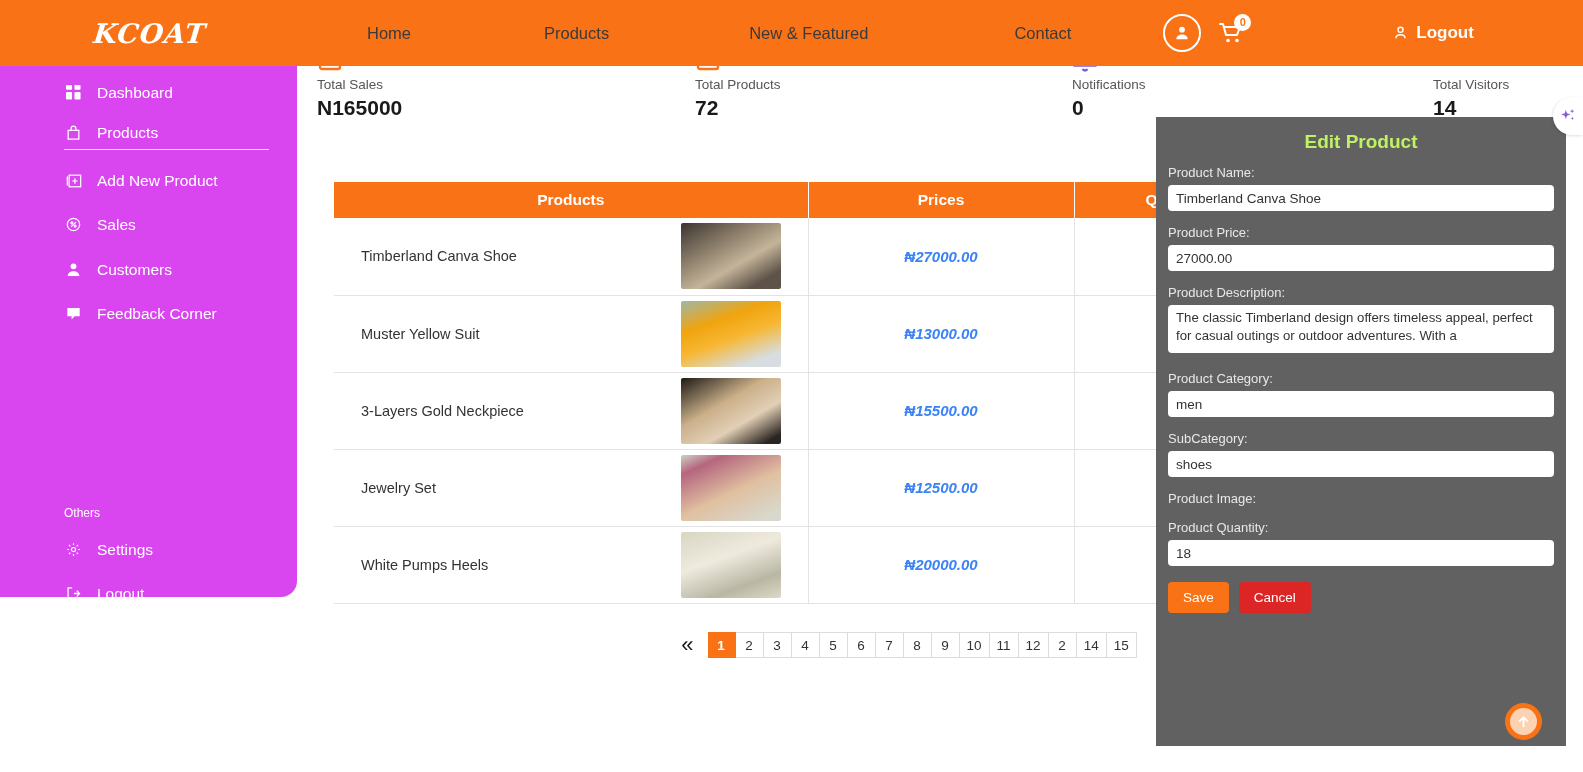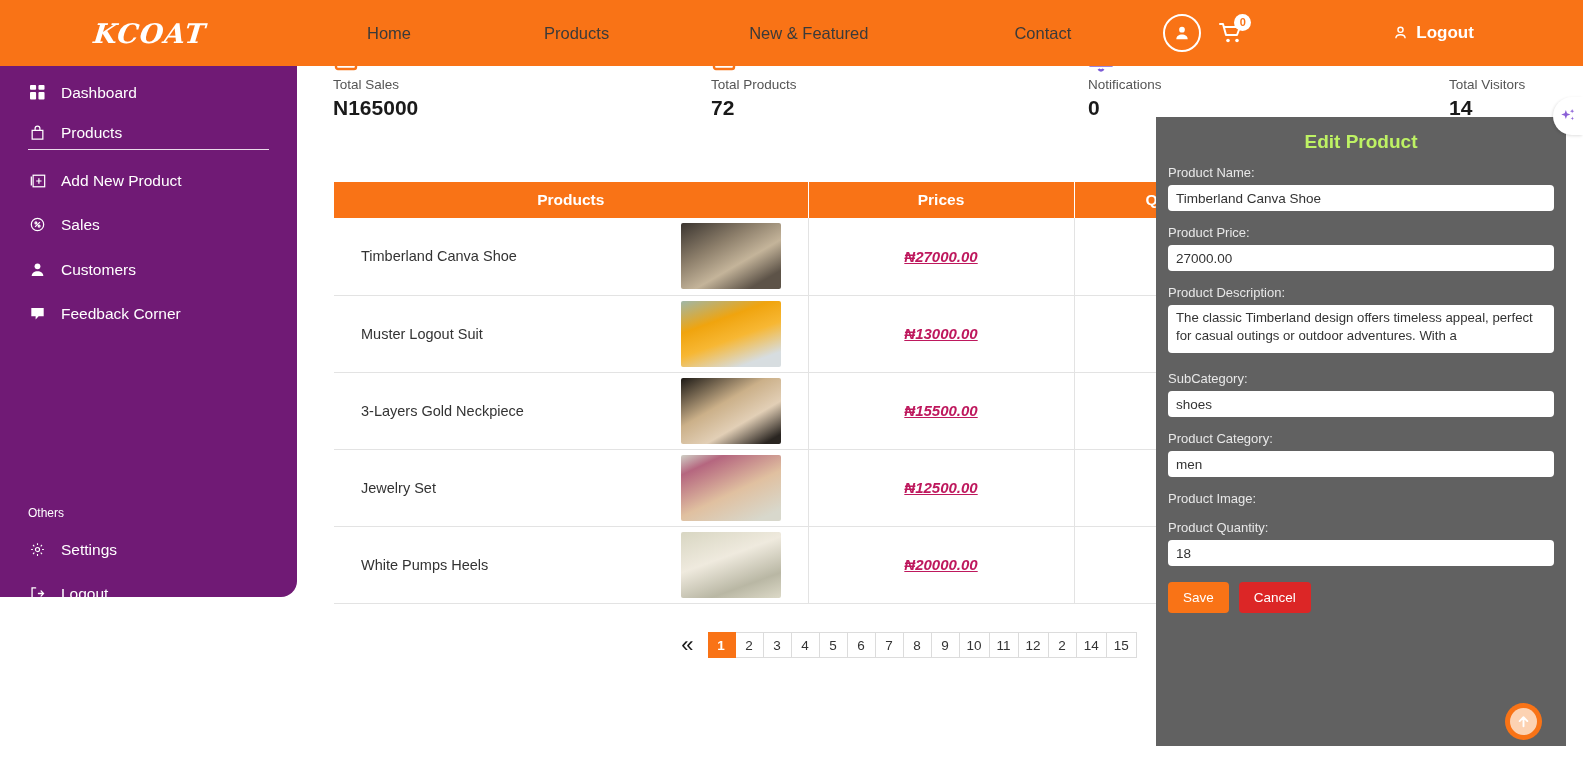--- a/index.html
+++ b/index.html
@@ -68,24 +68,25 @@
   .logout-top {
     display: flex; align-items: center; gap: 7px;
     margin-left: 145px;
     color: #ffffff; font-size: 17px; font-weight: bold;
   }
 
   
   .sidebar {
     position: absolute; left: 0; top: 0;
     width: 297px; height: 597px;
-    background: #701a75;
+    background: #d946ef;
     border-bottom-right-radius: 16px;
     padding-top: 66px;
     z-index: 20;
+    padding-left: 36px;
   }
   .side-item {
     display: flex; align-items: center;
     gap: 14px;
     height: 27px;
     margin: 0 28px;
     color: #ffffff;
     font-size: 15.5px;
     cursor: pointer;
   }
@@ -98,21 +99,21 @@
   .si-feedback  { margin-top: 17px; text-align: center; }
   .others-label {
     color: #ffffff; font-size: 12px;
     margin: 0 28px; margin-top: 179px;
   }
   .si-settings { margin-top: 16px; }
   .si-logout   { margin-top: 17px; }
 
   
   .stats {
-    position: absolute; left: 297px; top: 48px; width: 1286px; height: 70px;
+    position: absolute; left: 281px; top: 48px; width: 1286px; height: 70px;
     z-index: 5;
   }
   .stat { position: absolute; top: 0; }
   .stat .sicon { height: 26px; margin-bottom: 2px; }
   .stat .slabel { font-size: 13.5px; color: #555555; line-height: 18px; }
   .stat .svalue { font-size: 21px; font-weight: bold; color: #1a1a1a; line-height: 26px; margin-top: 1px; }
   .stat-sales  { left: 36px; }
   .stat-prod   { left: 414px; }
   .stat-notif  { left: 791px; }
   .stat-visit  { left: 1152px; }
@@ -145,21 +146,21 @@
   }
   tbody tr td:last-child { border-right: none; }
   .cell-product {
     display: flex; align-items: center; justify-content: space-between;
     padding: 0 26px 0 26px;
   }
   .pname { font-size: 14.5px; color: #333333; }
   .pthumb { width: 100px; height: 66px; border-radius: 2px; background-size: cover; background-position: center; }
   .price {
     text-align: center; font-size: 15px; font-weight: bold;
-    font-style: italic; color: #be185d; text-decoration: underline;
+    font-style: italic; color: #3b82f6;
   }
   .qty {
     text-align: center; font-size: 15px; font-weight: bold;
     font-style: italic; color: #1a1a1a;
   }
 
   
   .th-shoe { background: linear-gradient(150deg,#3b3530 0%,#8d7f6b 35%,#c4b49a 60%,#5d5348 85%); }
   .th-suit { background: linear-gradient(160deg,#9fb7a8 0%,#f0a40e 32%,#f7b733 55%,#d7dde0 85%); }
   .th-neck { background: linear-gradient(150deg,#1d1a16 0%,#cbb089 40%,#e2cfb6 65%,#2a2521 92%); }
@@ -460,21 +461,21 @@
               <span class="pthumb th-shoe"></span>
             </div>
           </td>
           <td class="price">₦27000.00</td>
           <td class="qty">18</td>
           <td></td>
         </tr>
         <tr>
           <td>
             <div class="cell-product">
-              <span class="pname">Muster Logout Suit</span>
+              <span class="pname">Muster Yellow Suit</span>
               <span class="pthumb th-suit"></span>
             </div>
           </td>
           <td class="price">₦13000.00</td>
           <td class="qty">20</td>
           <td></td>
         </tr>
         <tr>
           <td>
             <div class="cell-product">
@@ -543,27 +544,27 @@
       <div class="field-label">Product Price:</div>
       <input class="field-input" value="27000.00" style="">
     </div>
 
     <div class="field-group">
       <div class="field-label">Product Description:</div>
       <textarea class="field-textarea" style="">The classic Timberland design offers timeless appeal, perfect for casual outings or outdoor adventures. With a</textarea>
     </div>
 
     <div class="field-group">
+      <div class="field-label">Product Category:</div>
+      <input class="field-input" value="men" style="">
+    </div>
+
+    <div class="field-group">
       <div class="field-label">SubCategory:</div>
       <input class="field-input" value="shoes" style="">
-    </div>
-
-    <div class="field-group">
-      <div class="field-label">Product Category:</div>
-      <input class="field-input" value="men" style="">
     </div>
 
     <div class="field-group">
       <div class="field-label">Product Image:</div>
     </div>
 
     <div class="field-group">
       <div class="field-label">Product Quantity:</div>
       <input class="field-input" value="18" style="">
     </div>

